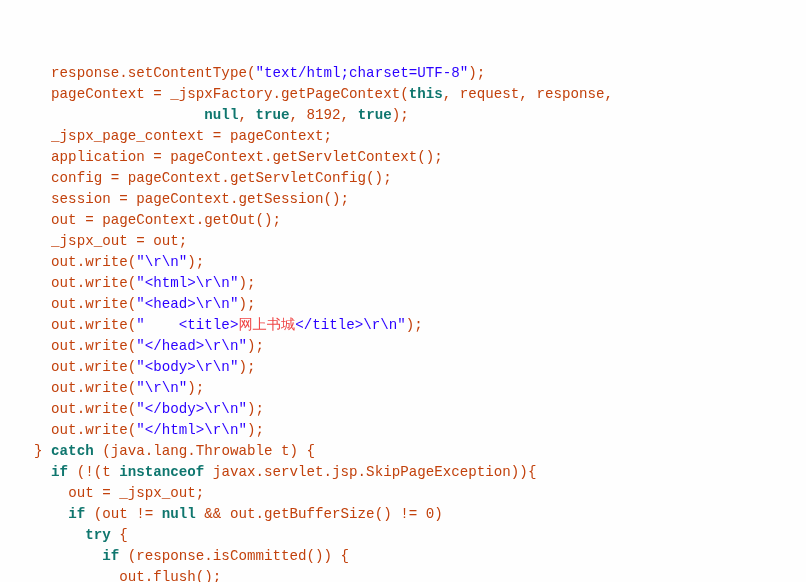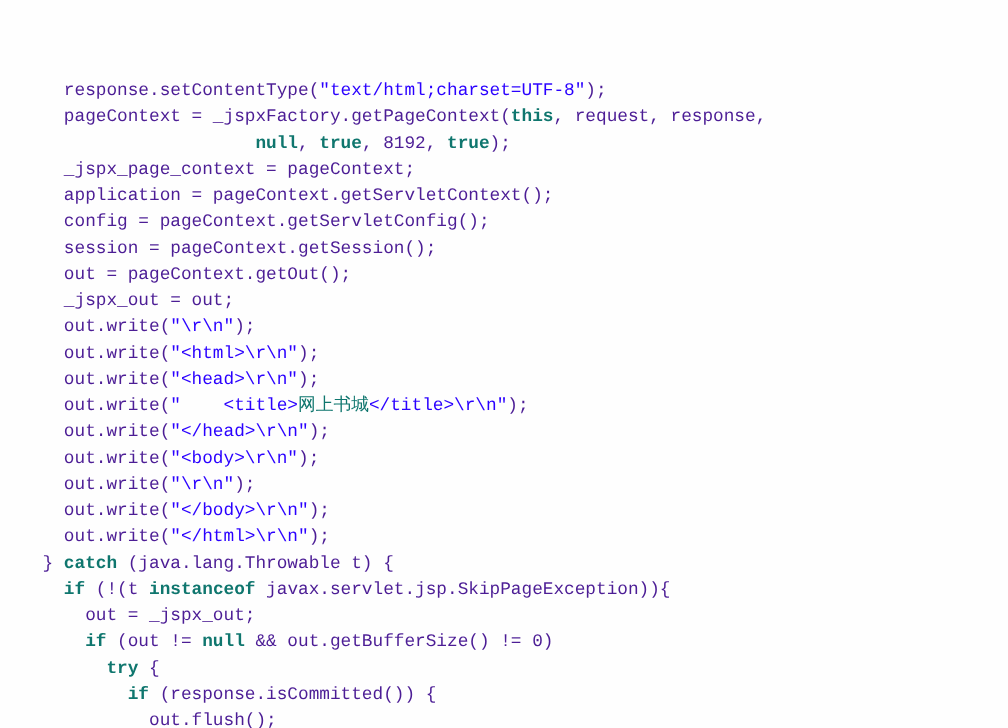--- a/index.html
+++ b/index.html
@@ -9,22 +9,22 @@
     font-family: Menlo, Consolas, "Courier New", monospace;
     font-size: 14.2px;
     line-height: 21px;
     color: #000;
     white-space: pre;
     overflow: hidden;
   }
   .code { padding: 0 0 0 0; }
   .k  { color: #0f766e; font-weight: bold; }   
   .s  { color: #2a00ff; }                       
-  .sp { color: #0f766e; margin-top: 48px; }                       
-  .n  { color: #4c1d95; }                          
+  .sp { color: #ef4444; margin-top: 48px; }                       
+  .n  { color: #c2410c; }                          
 </style>
 </head>
 <body>
 
 
 <div class="code" id="code"><div>      <span class="n">response.setContentType(</span><span class="s">"text/html;charset=UTF-8"</span><span class="n">);</span></div><div>      <span class="n">pageContext = _jspxFactory.getPageContext(</span><span class="k">this</span><span class="n">, request, response,</span></div><div>      			<span class="k">null</span><span class="n">, </span><span class="k">true</span><span class="n">, 8192, </span><span class="k">true</span><span class="n">);</span></div><div>      <span class="n">_jspx_page_context = pageContext;</span></div><div>      <span class="n">application = pageContext.getServletContext();</span></div><div>      <span class="n">config = pageContext.getServletConfig();</span></div><div>      <span class="n">session = pageContext.getSession();</span></div><div>      <span class="n">out = pageContext.getOut();</span></div><div>      <span class="n">_jspx_out = out;</span></div><div><span class="n"></span></div><div>      <span class="n">out.write(</span><span class="s">"\r\n"</span><span class="n">);</span></div><div>      <span class="n">out.write(</span><span class="s">"&lt;html&gt;\r\n"</span><span class="n">);</span></div><div>      <span class="n">out.write(</span><span class="s">"&lt;head&gt;\r\n"</span><span class="n">);</span></div><div>      <span class="n">out.write(</span><span class="s">"    &lt;title&gt;</span><span class="sp">网上书城</span><span class="s">&lt;/title&gt;\r\n"</span><span class="n">);</span></div><div>      <span class="n">out.write(</span><span class="s">"&lt;/head&gt;\r\n"</span><span class="n">);</span></div><div>      <span class="n">out.write(</span><span class="s">"&lt;body&gt;\r\n"</span><span class="n">);</span></div><div>      <span class="n">out.write(</span><span class="s">"\r\n"</span><span class="n">);</span></div><div>      <span class="n">out.write(</span><span class="s">"&lt;/body&gt;\r\n"</span><span class="n">);</span></div><div>      <span class="n">out.write(</span><span class="s">"&lt;/html&gt;\r\n"</span><span class="n">);</span></div><div>    <span class="n">} </span><span class="k">catch</span><span class="n"> (java.lang.Throwable t) {</span></div><div>      <span class="k">if</span><span class="n"> (!(t </span><span class="k">instanceof</span><span class="n"> javax.servlet.jsp.SkipPageException)){</span></div><div>        <span class="n">out = _jspx_out;</span></div><div>        <span class="k">if</span><span class="n"> (out != </span><span class="k">null</span><span class="n"> &amp;&amp; out.getBufferSize() != 0)</span></div><div>          <span class="k">try</span><span class="n"> {</span></div><div>            <span class="k">if</span><span class="n"> (response.isCommitted()) {</span></div><div>              <span class="n">out.flush();</span></div></div>
 
 
 
 </body></html>

